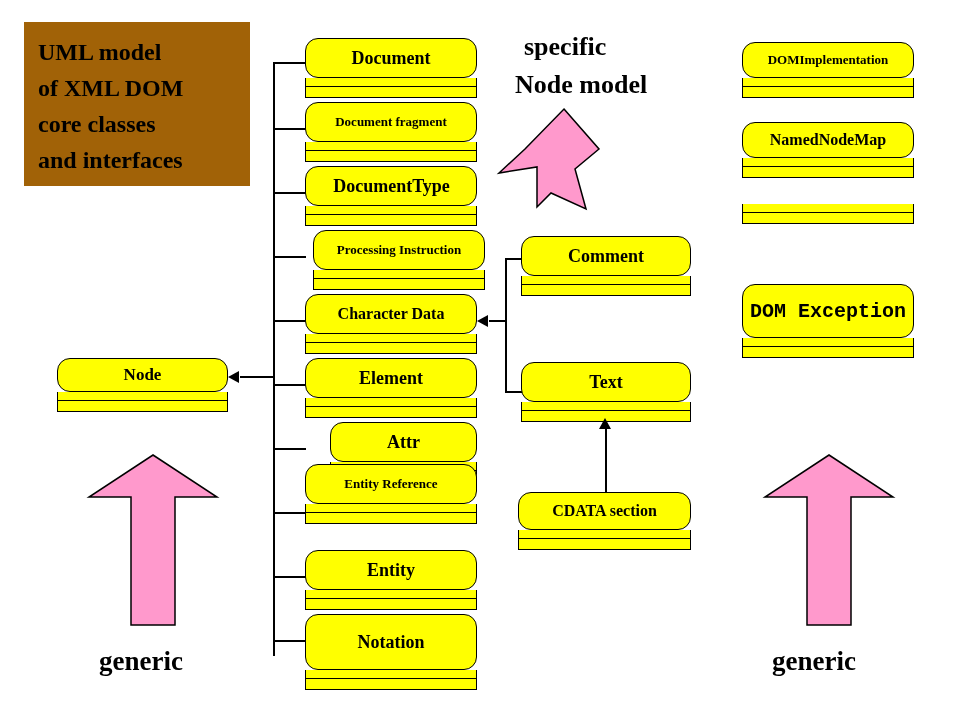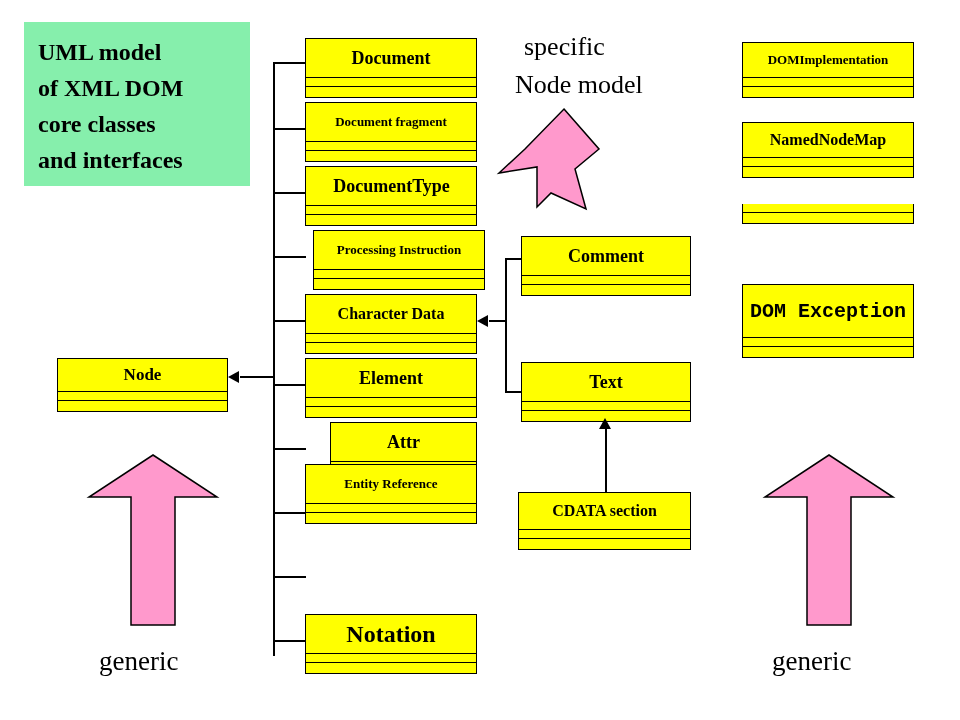--- a/index.html
+++ b/index.html
@@ -16,21 +16,21 @@
     overflow: hidden;
   }
 
   
   .title-box {
     position: absolute;
     left: 24px;
     top: 22px;
     width: 226px;
     height: 164px;
-    background: #86efac;
+    background: #a16207;
     box-sizing: border-box;
     padding: 12px 4px 0 14px;
   }
   .title-line {
     font-size: 24px;
     font-weight: bold;
     color: #000000;
     line-height: 36px;
     white-space: nowrap;
   }
@@ -47,20 +47,21 @@
     display: flex;
     align-items: center;
     justify-content: center;
   }
   .uml .comp.head {
     font-weight: bold;
     color: #000000;
     text-align: center;
     padding: 0 6px;
     white-space: nowrap;
+    border-radius: 13px;
   }
   .uml .comp.strip {
     border-top: none;
     height: 9px;
   }
   .uml .comp.strip2 {
     border-top: none;
     height: 11px;
   }
 
@@ -92,21 +93,21 @@
   .pink-arrow-up {
     position: absolute;
   }
   .pink-arrow-diag {
     position: absolute;
   }
 
   
   .free-label {
     position: absolute;
-    font-weight: normal;
+    font-weight: bold;
     color: #000000;
     white-space: nowrap;
   }
   .heading-txt {
     font-size: 26px;
     line-height: 34px;
   }
   .generic-txt {
     font-size: 27px;
   }
@@ -193,23 +194,28 @@
     <div class="comp strip"></div>
     <div class="comp strip2"></div>
   </div>
 
   <div class="uml" style="left:305px; top:464px; width:172px;">
     <div class="comp head" style="height:40px; font-size:13px;">Entity Reference</div>
     <div class="comp strip"></div>
     <div class="comp strip2"></div>
   </div>
 
+  <div class="uml" style="left:305px; top:550px; width:172px;">
+    <div class="comp head" style="height:40px; font-size:18px;">Entity</div>
+    <div class="comp strip"></div>
+    <div class="comp strip2"></div>
+  </div>
 
   <div class="uml" style="left:305px; top:614px; width:172px;">
-    <div class="comp head" style="height:40px; font-size:24px;">Notation</div>
+    <div class="comp head" style="height:56px; font-size:18px;">Notation</div>
     <div class="comp strip"></div>
     <div class="comp strip2"></div>
   </div>
 
   <div class="line vline" style="left:505px; top:258px; height:134px;"></div>
   <div class="line hline" style="left:505px; top:258px; width:17px;"></div>
   <div class="line hline" style="left:505px; top:391px; width:17px;"></div>
   <div class="line hline" style="left:489px; top:320px; width:17px;"></div>
   <div class="arrowhead arrow-left" style="left:477px; top:315px;"></div>
 

